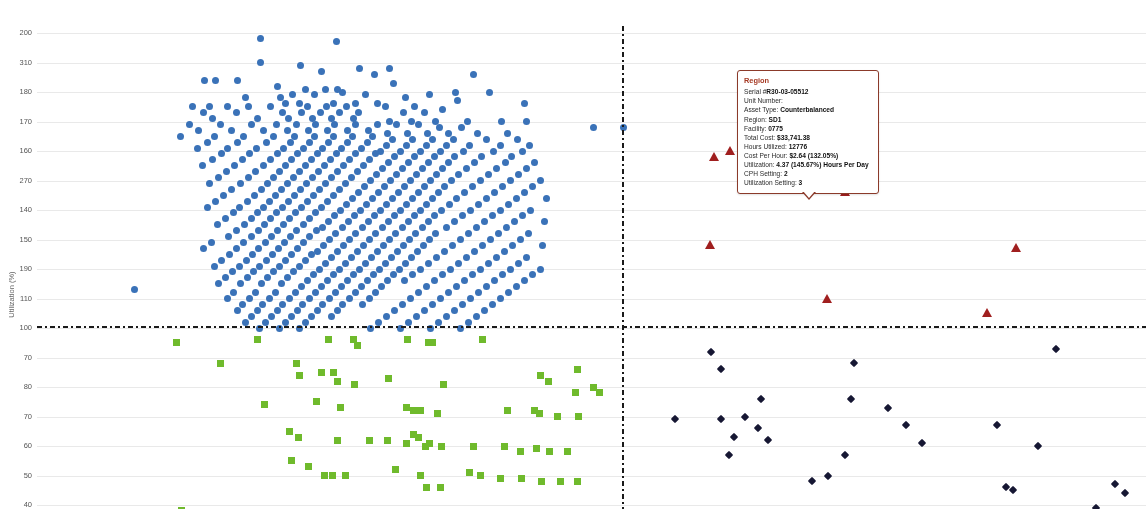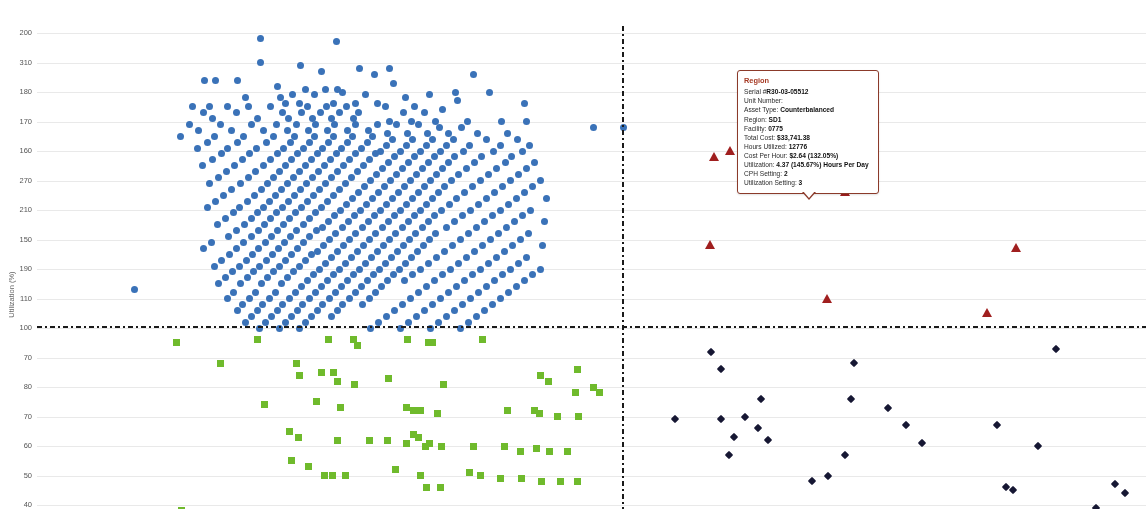--- a/index.html
+++ b/index.html
@@ -184,21 +184,21 @@
       <div class="gridline" style="top: 475.5px; width: 1109px;"></div>
       <div class="gridline" style="top: 505px; width: 1109px;"></div>
     </div>
   <div id="yticks-layer">
       <div class="ytick-label" style="left: 6px; top: 29px;">200</div>
       <div class="ytick-label" style="left: 6px; top: 58.5px;">310</div>
       <div class="ytick-label" style="left: 6px; top: 88px;">180</div>
       <div class="ytick-label" style="left: 6px; top: 117.5px;">170</div>
       <div class="ytick-label" style="left: 6px; top: 147px;">160</div>
       <div class="ytick-label" style="left: 6px; top: 176.5px;">270</div>
-      <div class="ytick-label" style="left: 6px; top: 206px;">210</div>
+      <div class="ytick-label" style="left: 6px; top: 206px;">140</div>
       <div class="ytick-label" style="left: 6px; top: 235.5px;">150</div>
       <div class="ytick-label" style="left: 6px; top: 265px;">190</div>
       <div class="ytick-label" style="left: 6px; top: 294.5px;">110</div>
       <div class="ytick-label" style="left: 6px; top: 324px;">100</div>
       <div class="ytick-label" style="left: 6px; top: 353.5px;">70</div>
       <div class="ytick-label" style="left: 6px; top: 383px;">80</div>
       <div class="ytick-label" style="left: 6px; top: 412.5px;">70</div>
       <div class="ytick-label" style="left: 6px; top: 442px;">60</div>
       <div class="ytick-label" style="left: 6px; top: 471.5px;">50</div>
       <div class="ytick-label" style="left: 6px; top: 501px;">40</div>

